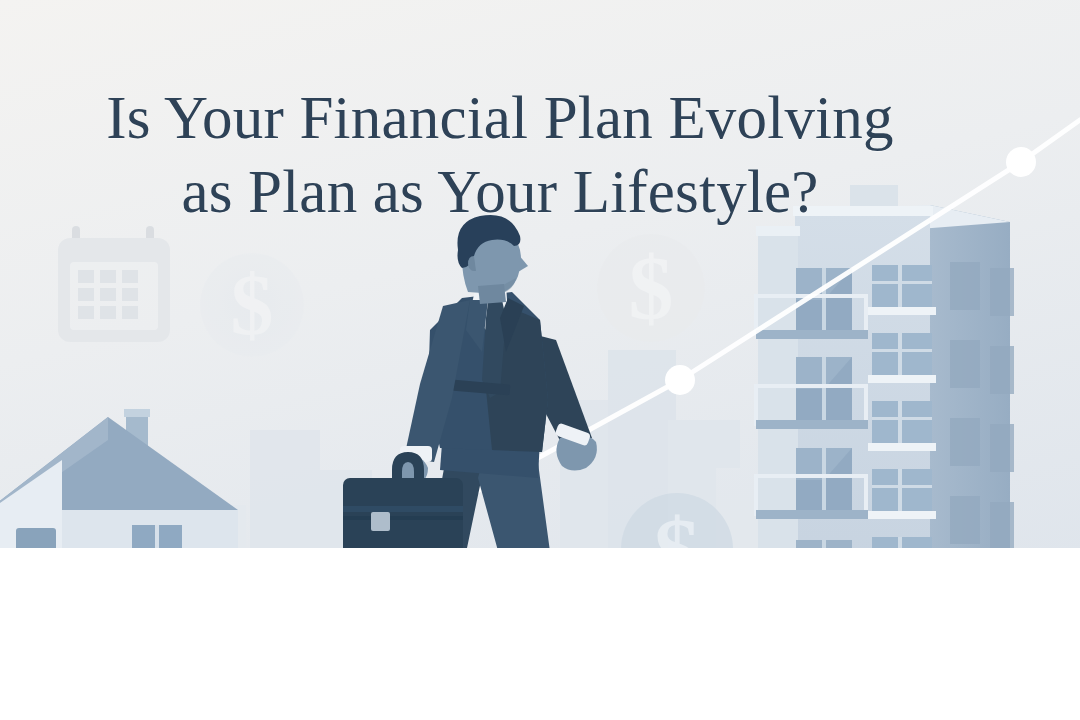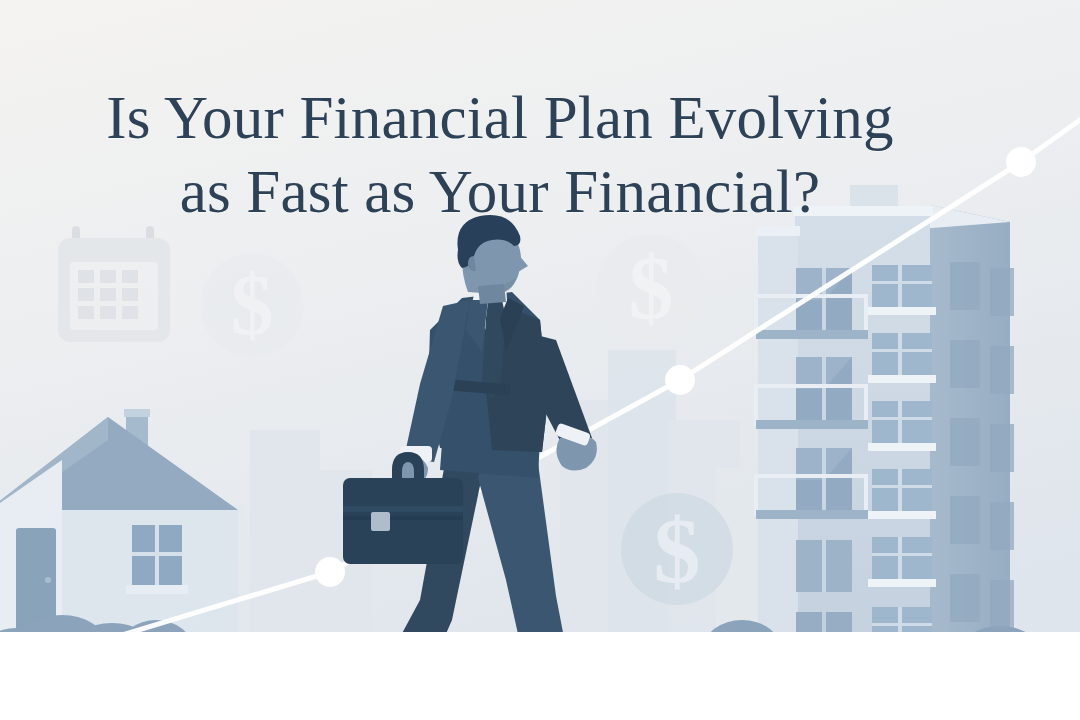--- a/index.html
+++ b/index.html
@@ -7,21 +7,21 @@
     margin: 0;
     padding: 0;
     background: #ffffff;
   }
   body {
     font-family: "Liberation Serif", serif;
   }
   #stage {
     position: relative;
     width: 1080px;
-    height: 632px;
+    height: 548px;
     overflow: hidden;
     background: #f9a8d4;
   }
   #art {
     position: absolute;
     inset: 0;
     width: 1080px;
     height: 720px;
     display: block;
   }
@@ -311,16 +311,16 @@
 
       <path d="M478,286 L504,284 L506,302 L480,304 Z" fill="#6f889f"></path>
     </g>
 
     <ellipse cx="500" cy="676" rx="140" ry="9" fill="#6b87a5" opacity="0.35"></ellipse>
 
   </svg>
 
   <h1 class="headline">
     <span>Is Your Financial Plan Evolving</span>
-    <span class="line2">as Fast as Your Financial?</span>
+    <span class="line2">as Plan as Your Lifestyle?</span>
   </h1>
 
 </div>
 
 </body></html>

